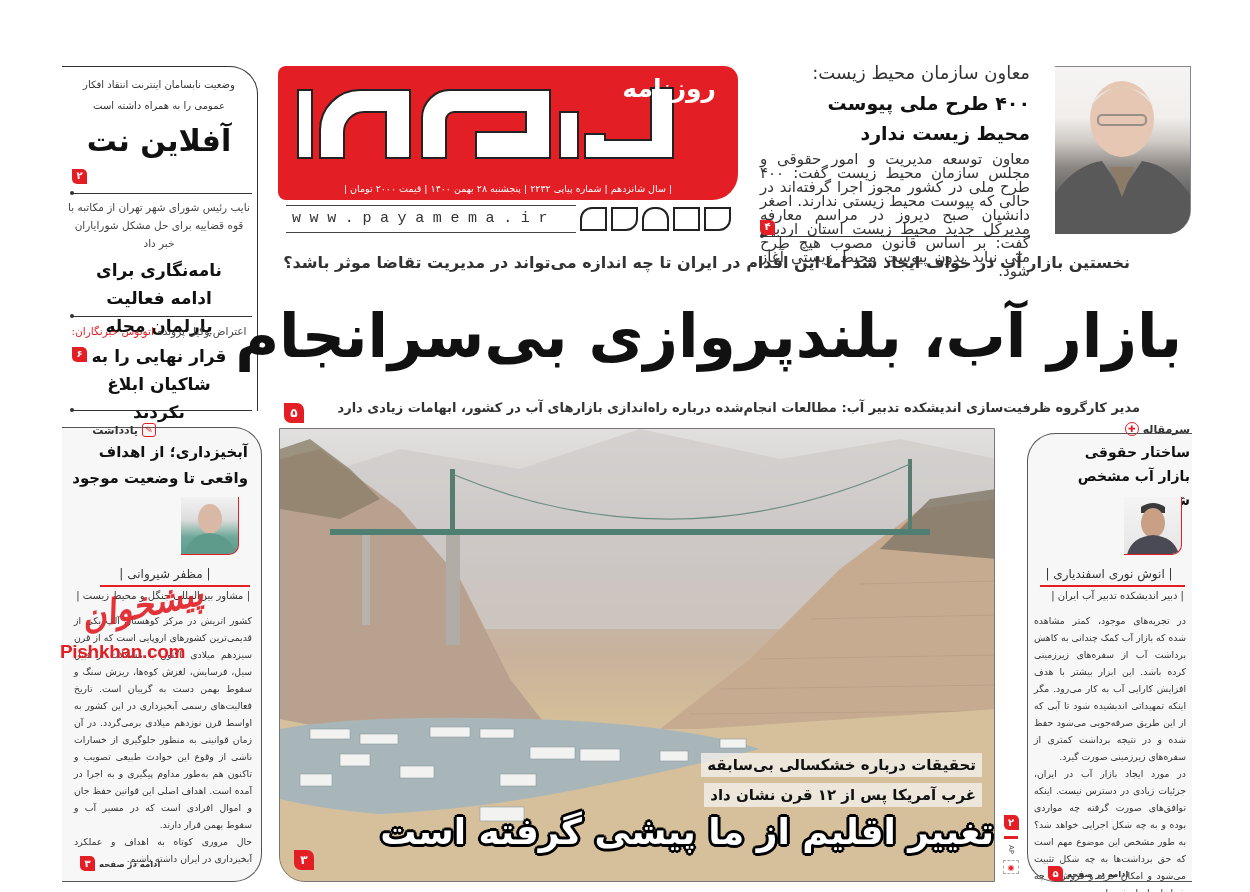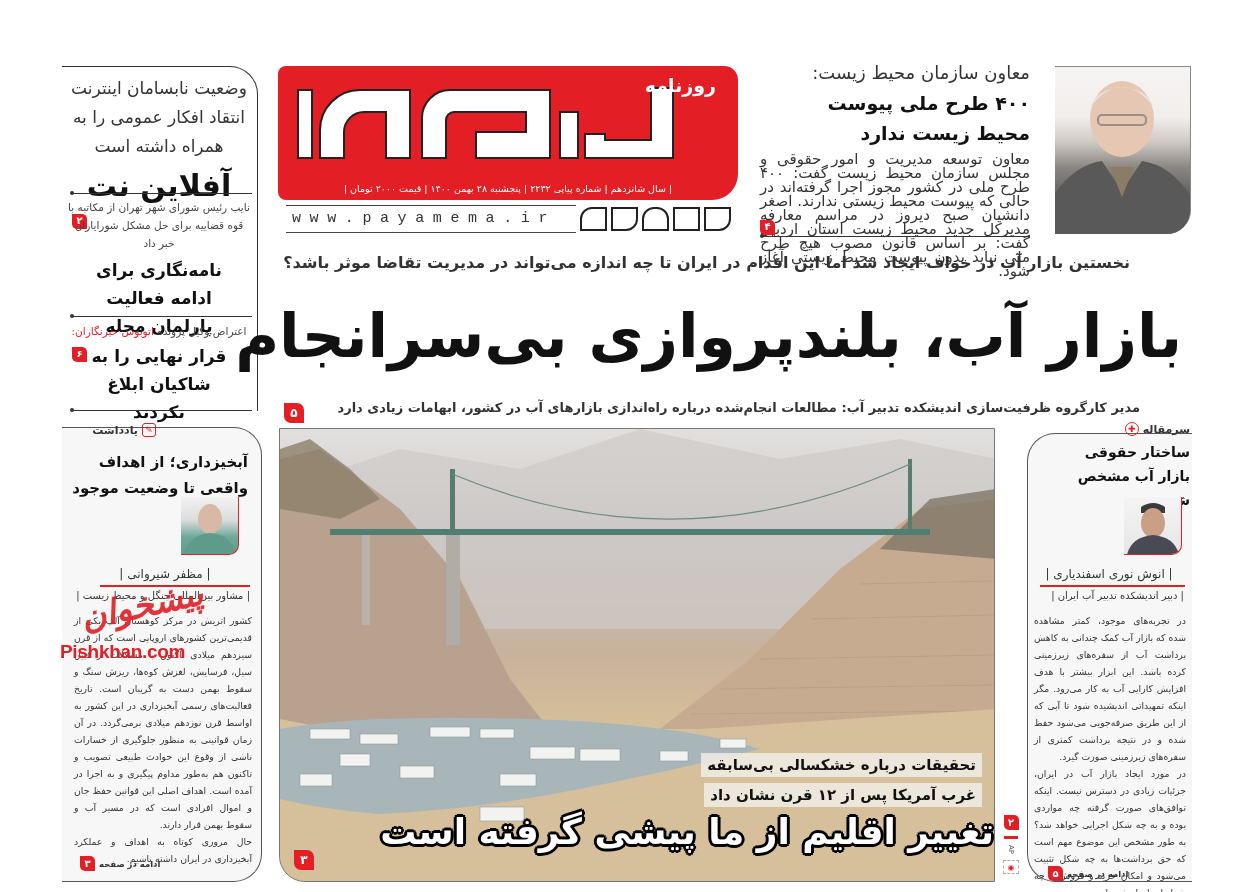--- a/index.html
+++ b/index.html
@@ -16,35 +16,35 @@
       font-family: "DejaVu Sans", sans-serif;
     }
     .badge.lg { width: 20px; height: 20px; font-size: 12px; border-radius: 0 7px 0 7px; }
 
     .rule { position: absolute; height: 1px; background: #333; }
     .rule::before { content: ""; position: absolute; left: -2px; top: -2px; width: 4px; height: 4px; border-radius: 50%; background: #333; }
     .left-frame {
       position: absolute; left: 62px; top: 66px; width: 196px; height: 345px;
       border-top: 1px solid #333; border-right: 1px solid #333; border-top-right-radius: 28px;
     }
-    .kicker { font-size: 17px; color: #333; text-align: center; line-height: 29px; }
+    .kicker { font-size: 10px; color: #333; text-align: center; line-height: 21px; }
     .kicker.sm { font-size: 10.5px; line-height: 18px; color: #444; }
     .kicker .red { color: #e31e24; }
     .head-xl { font-size: 30px; font-weight: bold; text-align: center; line-height: 38px; color: #111; letter-spacing: -0.5px; }
     .head-md { font-size: 17px; font-weight: bold; text-align: center; line-height: 28px; color: #111; }
 
     
     .masthead {
       left: 278px; top: 66px; width: 460px; height: 134px;
       background: #e31e24; border-radius: 8px 14px 26px 8px; overflow: hidden;
     }
     .logo-word {
       position: absolute; left: 10px; top: 6px; width: 400px; height: 108px;
     }
-    .ruznameh { position: absolute; right: 22px; top: 8px; color: #fff; font-size: 19px; font-weight: bold; }
+    .ruznameh { position: absolute; right: 22px; top: 8px; color: #fff; font-size: 25px; font-weight: bold; }
     .masthead-info {
       position: absolute; left: 0; right: 0; bottom: 6px; text-align: center;
       color: #fff; font-size: 9.5px; white-space: nowrap; letter-spacing: 0.2px;
     }
     .url-bar { left: 286px; top: 205px; width: 290px; height: 28px; border-top: 1px solid #444; border-bottom: 1px solid #444; direction: ltr; }
     .url-text { font-family: "Liberation Mono", monospace; font-size: 15px; letter-spacing: 8.6px; color: #333; line-height: 26px; padding-left: 6px; }
     .shapes { left: 580px; top: 207px; display: flex; gap: 4px; direction: ltr; }
     .shape { width: 27px; height: 24px; border: 2px solid #222; }
     .shape.s1 { border-radius: 12px 0 0 0; }
     .shape.s2 { border-radius: 0 0 12px 0; }
@@ -178,21 +178,21 @@
 <div class="abs main-head">بازار آب، بلندپروازی بی‌سرانجام</div>
 <div class="abs sub-head">مدیر کارگروه ظرفیت‌سازی اندیشکده تدبیر آب: مطالعات انجام‌شده درباره راه‌اندازی بازارهای آب در کشور، ابهامات زیادی دارد</div>
 <div class="abs" style="left:284px; top:402px;"><span class="badge lg">۵</span></div>
 
 <div class="abs note-frame"></div>
 <div class="abs" style="left:70px; top:423px; width:186px;">
   <div class="section-label" style="justify-content:flex-start; padding-right:100px;">
     <span class="section-icon">✎</span>
     <span>یادداشت</span>
   </div>
-  <div class="head-md" style="font-size:15px; line-height:26px; margin-top:12px; text-align:right; padding-right:8px;">آبخیزداری؛ از اهداف واقعی تا وضعیت موجود</div>
+  <div class="head-md" style="font-size:15px; line-height:26px; margin-top:2px; text-align:right; padding-right:8px;">آبخیزداری؛ از اهداف واقعی تا وضعیت موجود</div>
 </div>
 <div class="author-photo" style="left:181px; top:497px; background:linear-gradient(180deg,#f2f2f2 0%,#ddd 40%,#6fa89a 70%,#5f9d8e 100%);">
   <svg width="58" height="58" viewBox="0 0 58 58">
     <ellipse cx="30" cy="22" rx="12" ry="15" fill="#d9b8a5"></ellipse>
     <path d="M4,58 q4,-20 26,-22 q22,2 26,22z" fill="#5e9b8b"></path>
   </svg>
 </div>
 <div class="abs author-name" style="left:80px; top:567px; width:170px;">| مظفر شیروانی |</div>
 <div class="abs red-line" style="left:100px; top:585px; width:150px;"></div>
 <div class="abs author-title" style="left:70px; top:590px; width:180px;">| مشاور بین‌المللی جنگل و محیط زیست |</div>

